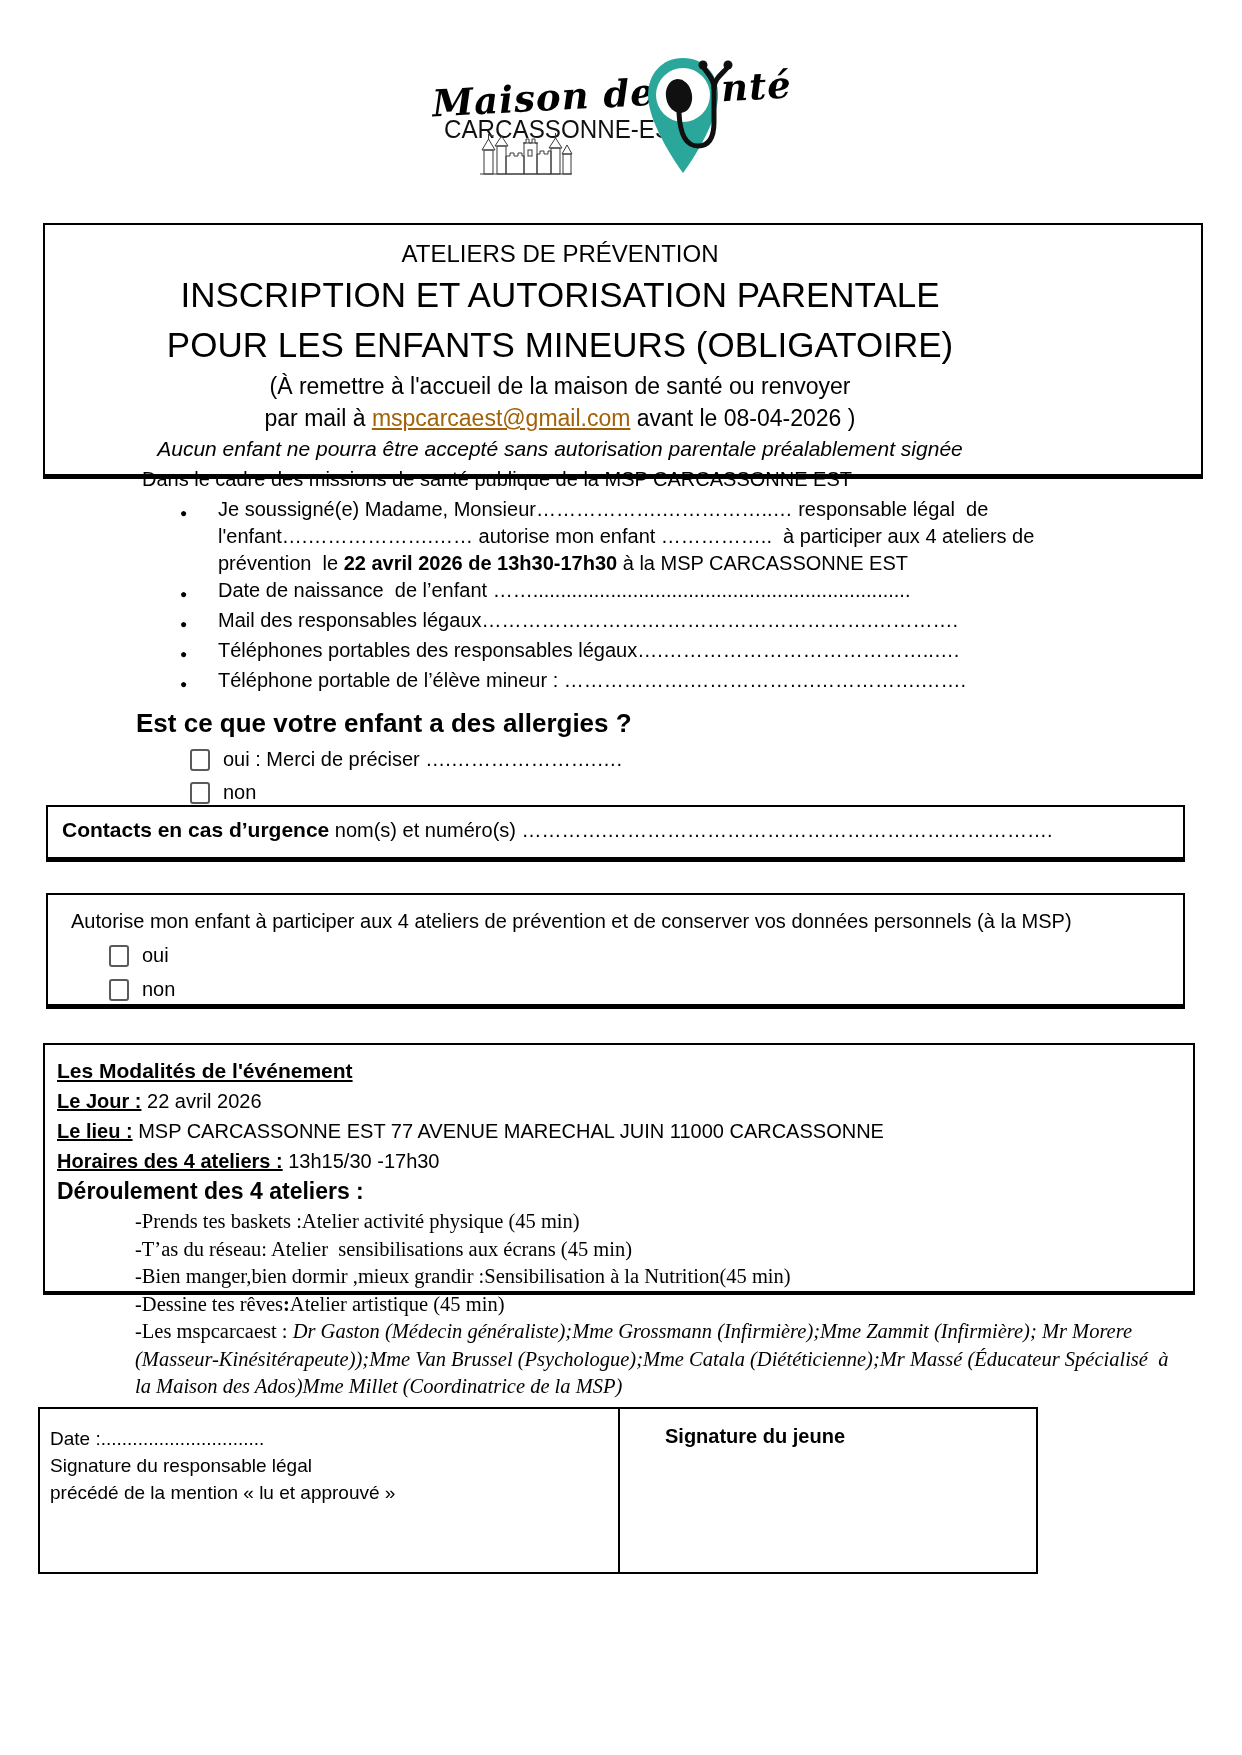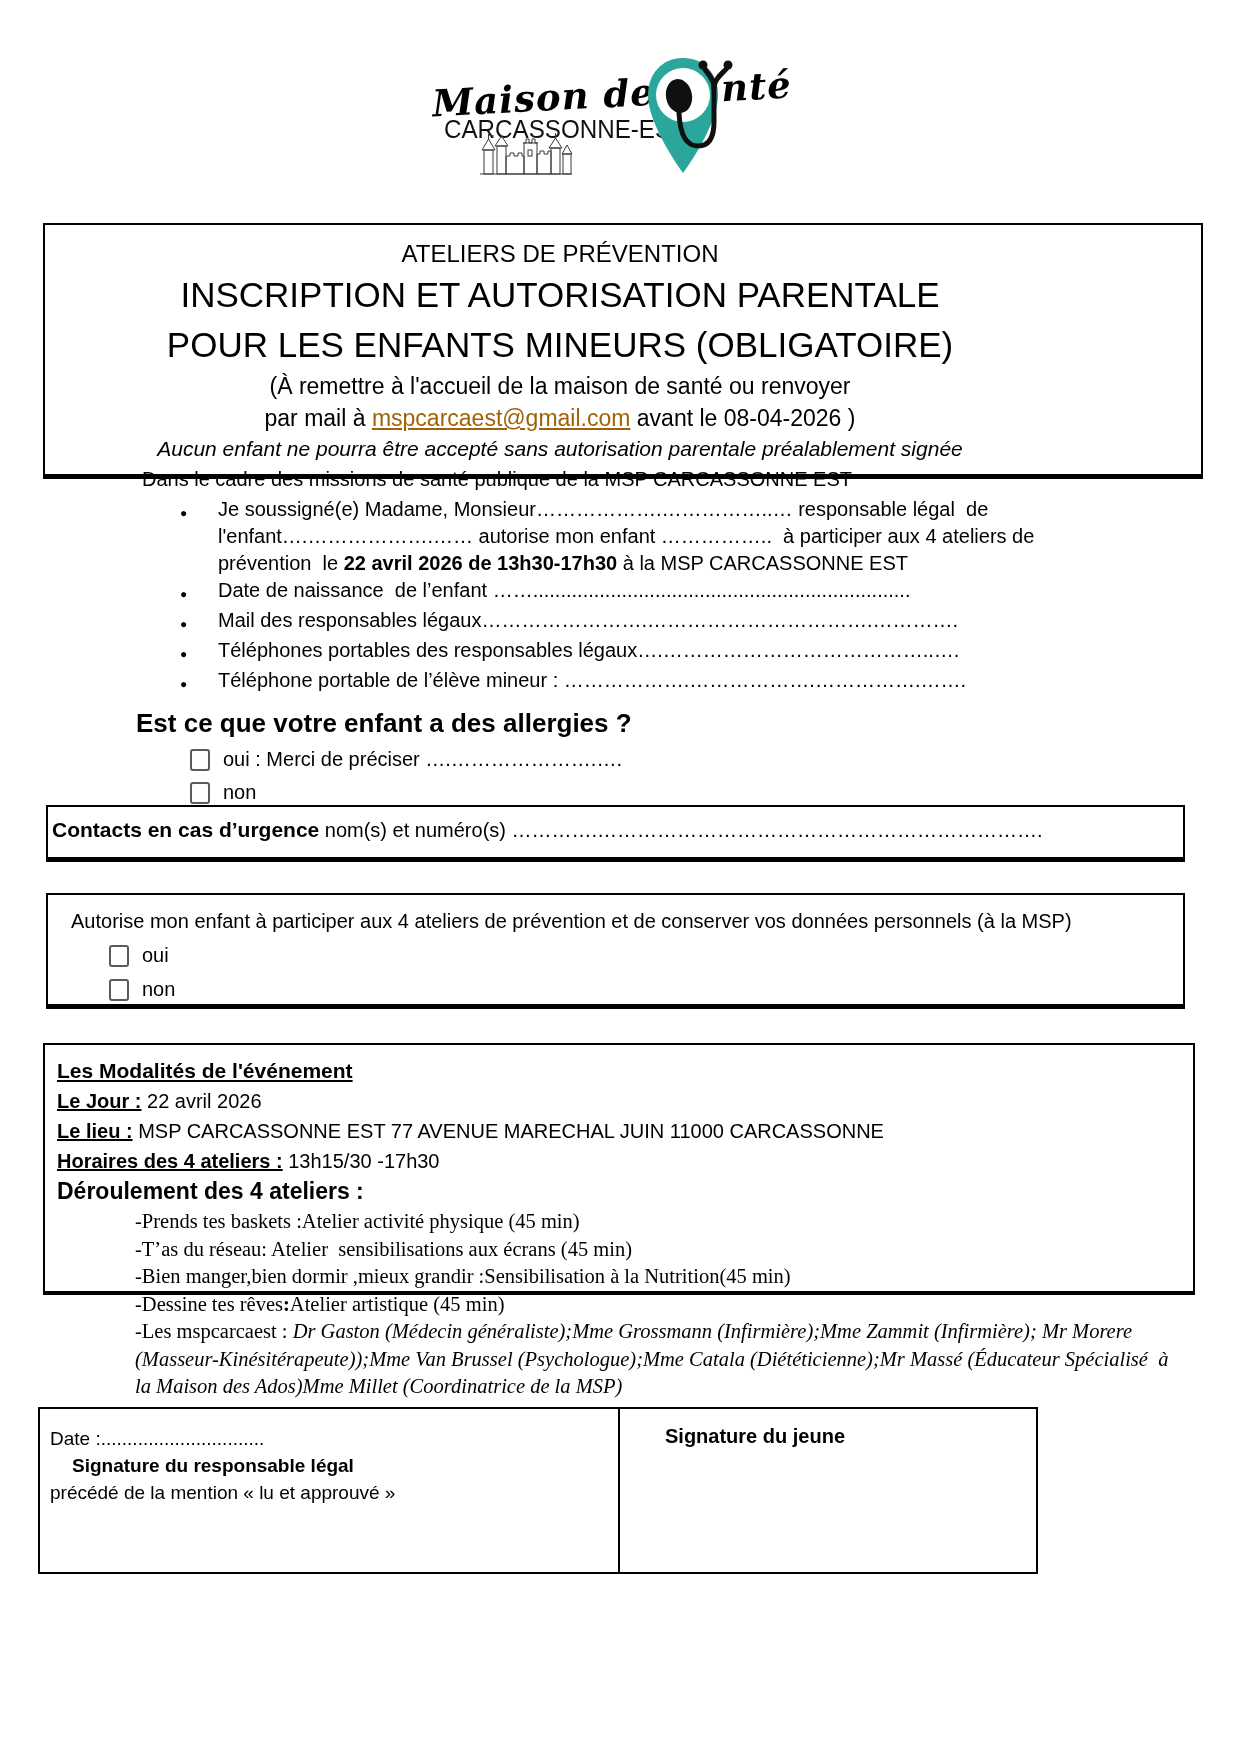--- a/index.html
+++ b/index.html
@@ -51,21 +51,21 @@
   .opt-oui { left:190px; top:748px; }
   .opt-non { left:190px; top:781px; }
   .cbx {
     width:16px; height:18px; border:2px solid #5a5a5a; border-radius:3px;
     margin-right:13px; flex:0 0 auto; background:#fff;
   }
 
   
   .urgence-box {
     position:absolute; left:46px; top:805px; width:1139px; height:57px; box-sizing:border-box;
-    border:2px solid #000; border-bottom-width:5px; padding:11px 0 0 4px;
+    border:2px solid #000; border-bottom-width:5px; padding:11px 0 0 14px;
     font-size:20px; white-space:pre-wrap;
   }
   .urgence-bold { font-weight:bold; font-size:21px; }
 
   
   .consent-box {
     position:absolute; left:46px; top:893px; width:1139px; height:116px; box-sizing:border-box;
     border:2px solid #000; border-bottom-width:5px; padding:15px 14px 12px 23px; font-size:20px;
   }
   .consent-text { white-space:pre-wrap; }
@@ -91,21 +91,21 @@
   
   .sig-table {
     position:absolute; left:38px; top:1407px; width:1000px; height:167px; box-sizing:border-box;
     border:2px solid #000; display:flex;
   }
   .sig-left {
     flex:0 0 580px; width:580px; box-sizing:border-box; border-right:2px solid #000;
     padding:16px 0 0 10px; font-size:19px; line-height:27px;
   }
   .sig-right { flex:1; padding:16px 0 0 45px; }
-  .sig-bold { font-weight:bold;margin-left:22px; }
+  .sig-bold { font-weight:normal; }
   .sig-right-title { font-size:20px; font-weight:bold; }
 </style>
 </head>
 <body>
 
 <div class="page">
 
   <div class="logo">
     <div class="logo-script">Maison de Santé</div>
     <div class="logo-sub">CARCASSONNE-EST</div>

